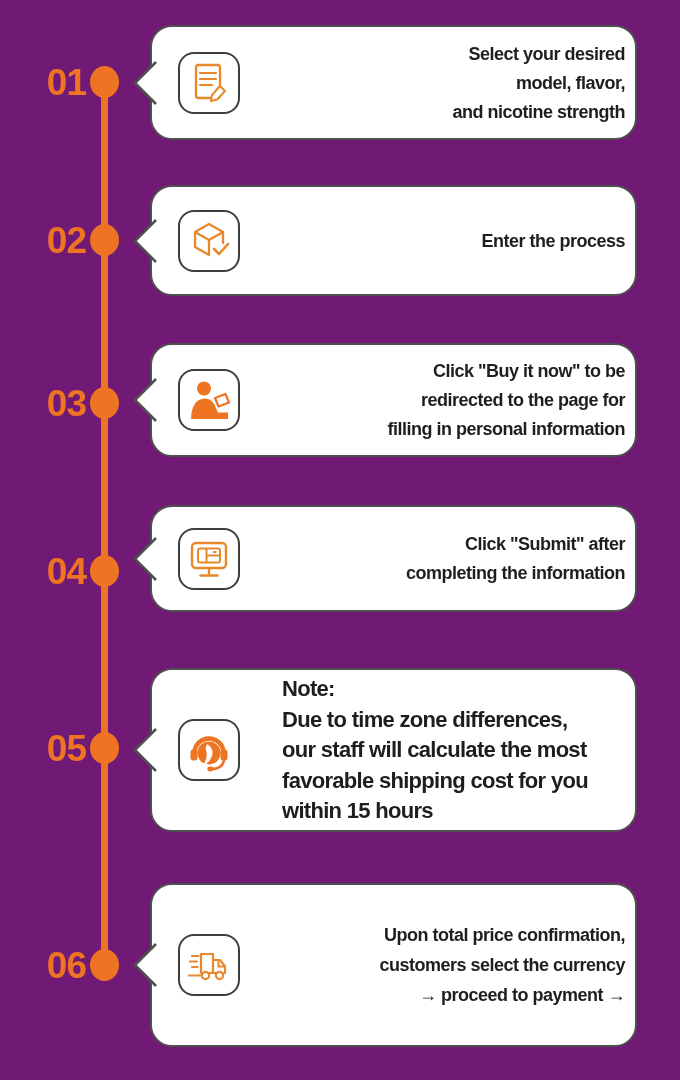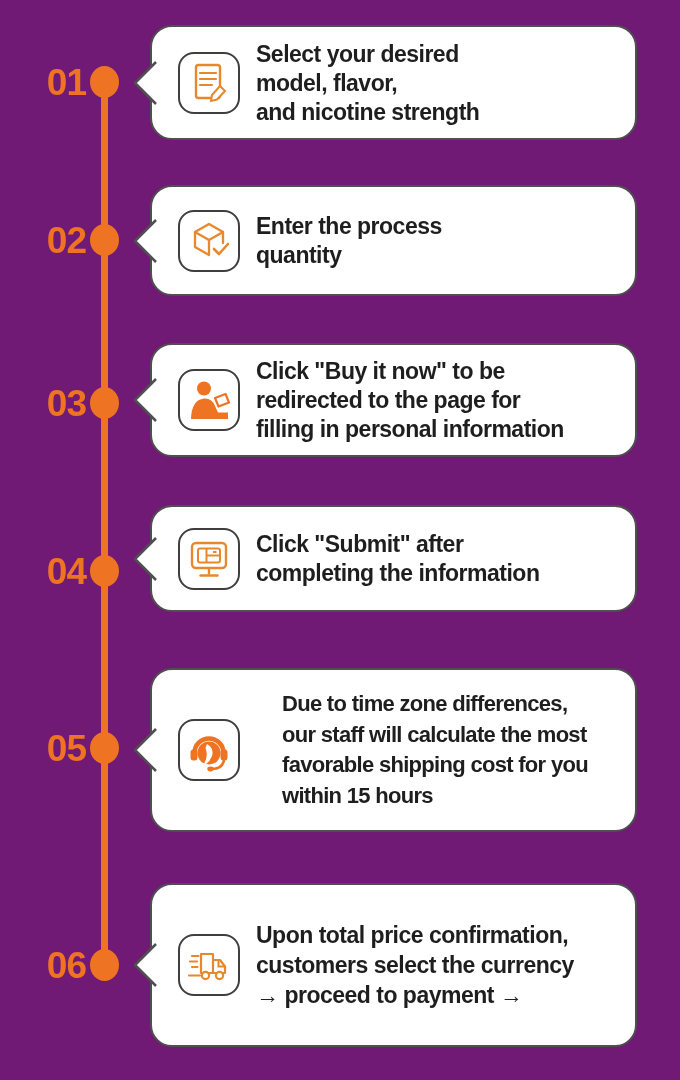--- a/index.html
+++ b/index.html
@@ -18,22 +18,22 @@
   .bubble{position:absolute;left:150px;width:487px;background:#fff;
           border:2.5px solid var(--border-dark);border-radius:22px;box-sizing:border-box;}
   .b1{top:25px;height:115px;} .b2{top:185px;height:111px;} .b3{top:343px;height:114px;}
   .b4{top:505px;height:107px;} .b5{top:668px;height:164px;} .b6{top:883px;height:164px;}
   .tail{position:absolute;left:-21px;top:50%;transform:translateY(-50%);width:28px;height:46px;overflow:visible;}
   .iconbox{position:absolute;left:26px;top:50%;transform:translateY(-50%);width:62px;height:62px;
            background:#fff;border:2.5px solid var(--iconbox-border);border-radius:16px;box-sizing:border-box;
            display:flex;align-items:center;justify-content:center;}
   .iconbox svg{color:var(--icon-orange);}
   .text{position:absolute;left:104px;right:10px;top:50%;transform:translateY(-50%);
-        color:var(--text);font-weight:bold;font-size:23px;line-height:29px;
-        letter-spacing:-0.5px;text-align:left;}
+        color:var(--text);font-weight:bold;font-size:18px;line-height:29px;
+        letter-spacing:-0.5px;text-align:right;}
   .text span{display:block;white-space:nowrap;}
   .b5 .text{left:130px;right:8px;text-align:left;font-size:22px;line-height:30.5px;letter-spacing:-0.7px;}
   .b6 .text{line-height:30px;}
 </style>
 </head>
 <body>
 
 <div class="canvas">
 
   <div class="timeline-line"></div>
@@ -78,21 +78,20 @@
       <svg width="44" height="44" viewBox="0 0 44 44" fill="none">
         <path d="M22 5 L36 13 L22 21 L8 13 Z" stroke="currentColor" stroke-width="2.3" stroke-linejoin="round"></path>
         <path d="M8 13 V28 L22 36 V21" stroke="currentColor" stroke-width="2.3" stroke-linejoin="round"></path>
         <path d="M36 13 V24" stroke="currentColor" stroke-width="2.3" stroke-linecap="round"></path>
         <path d="M27 30 L32 35 L41 25" stroke="#ffffff" stroke-width="6" stroke-linecap="round" stroke-linejoin="round"></path>
         <path d="M27 30 L32 35 L41 25" stroke="currentColor" stroke-width="2.6" stroke-linecap="round" stroke-linejoin="round"></path>
       </svg>
     </div>
     <div class="text">
       <span>Enter the process</span>
-      <span>quantity</span>
     </div>
   </div>
 
   <div class="bubble b3">
     <svg class="tail" viewBox="0 0 28 46">
       <path d="M25 2 L4 23 L25 44" fill="#ffffff" stroke="var(--border-dark)" stroke-width="2.5" stroke-linejoin="round"></path>
     </svg>
     <div class="iconbox">
       <svg width="44" height="44" viewBox="0 0 44 44" fill="none">
         <circle cx="17" cy="10.5" r="7" fill="var(--orange)"></circle>
@@ -136,20 +135,21 @@
         <circle cx="22" cy="25" r="11.5" fill="var(--orange)"></circle>
         <path d="M20 16 Q28 21 24.5 29 Q22.5 35 16 37.5 Q22 29 18.5 20 Z" fill="#ffffff"></path>
         <path d="M7.5 25 A14.5 14.5 0 0 1 36.5 25" stroke="var(--orange)" stroke-width="4.6" fill="none" stroke-linecap="round"></path>
         <rect x="3.5" y="21.5" width="7" height="11" rx="3" fill="var(--orange)"></rect>
         <rect x="33.5" y="21.5" width="7" height="11" rx="3" fill="var(--orange)"></rect>
         <path d="M37 32 Q35.5 41 25 41" stroke="var(--orange)" stroke-width="2.6" fill="none" stroke-linecap="round"></path>
         <ellipse cx="23.5" cy="41" rx="3.2" ry="2.4" fill="var(--orange)"></ellipse>
       </svg>
     </div>
     <div class="text">
+      <span>Note:</span>
       <span>Due to time zone differences,</span>
       <span>our staff will calculate the most</span>
       <span>favorable shipping cost for you</span>
       <span>within 15 hours</span>
     </div>
   </div>
 
   <div class="bubble b6">
     <svg class="tail" viewBox="0 0 28 46">
       <path d="M25 2 L4 23 L25 44" fill="#ffffff" stroke="var(--border-dark)" stroke-width="2.5" stroke-linejoin="round"></path>

